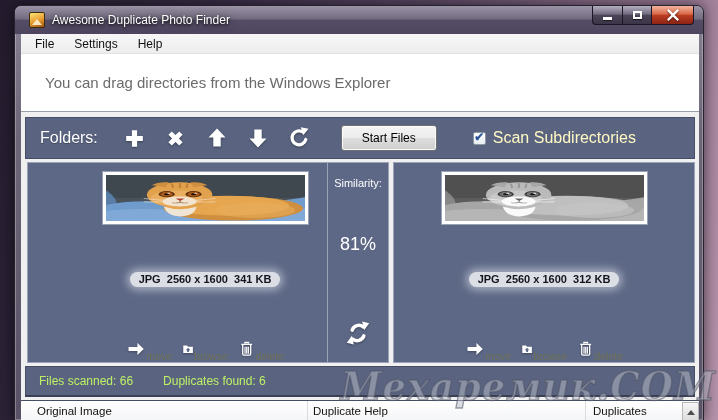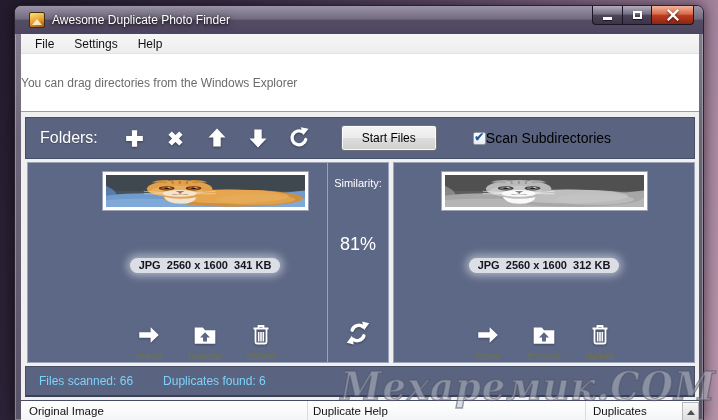--- a/index.html
+++ b/index.html
@@ -31,69 +31,69 @@
   .glyph-max { width:9px; height:8px; border:2px solid #fff; box-shadow:0 1px 1px rgba(0,0,0,.6); }
   .glyph-close { width:12px; height:12px; }
   .glyph-close svg { display:block; filter:drop-shadow(0 1px 1px rgba(0,0,0,.6)); }
 
   
   .client { position:absolute; left:6px; top:28px; width:678px; height:388px; background:#f0f0f0; overflow:hidden; }
   .menubar { height:20px; background:linear-gradient(#f7f7f7,#ededed); display:flex; align-items:center; padding-left:4px;
     border-bottom:1px solid #e2e2e2; }
   .menu-item { font-size:12px; color:#111; padding:2px 10px; }
   .drag-area { height:58px; background:#fff; border-bottom:1px solid #9aa0a8; display:flex; align-items:center; }
-  .drag-hint { color:#6b6b6b; font-size:12px; }
+  .drag-hint { color:#6b6b6b; font-size:15px; padding-left:24px; }
 
   
   .toolbar { position:absolute; left:4px; top:83px; width:670px; height:42px;
     background:#5a6480; border:1px solid #454e64; display:flex; align-items:center; padding-left:14px; }
   .folders-label { color:#fff; font-size:16px; margin-right:24px; text-shadow:0 1px 1px rgba(0,0,0,.3); }
   .tbtn { width:26px; height:26px; margin-right:15px; display:flex; align-items:center; justify-content:center; cursor:pointer; }
   .tbtn svg { filter:drop-shadow(0 1px 1px rgba(0,0,0,.35)); }
   .start-search { margin-left:14px; width:96px; height:26px; font-family:"Liberation Sans",sans-serif; font-size:12px; color:#000;
     border:1px solid #6f7074; border-radius:3px;
     background:linear-gradient(180deg,#f4f4f4 0%,#ececec 48%,#dddddd 52%,#cfcfcf 100%);
     box-shadow:inset 0 0 0 1px rgba(255,255,255,.8); }
   .chk-wrap { display:flex; align-items:center; margin-left:36px; }
   .checkbox { width:13px; height:13px; background:linear-gradient(#fdfdfd,#e9eef4); border:1px solid #8e99a4; border-radius:2px;
     display:flex; align-items:center; justify-content:center; }
   .checkbox .mark { display:none; color:#2b579a; font-size:12px; font-weight:bold; line-height:1; margin-top:-2px; }
   .checkbox.checked .mark { display:block; }
-  .chk-label { color:#000000; font-size:14px; }
+  .chk-label { color:#fef9c3; font-size:16px; margin-left:7px; }
 
   
   .panels { position:absolute; left:0; top:128px; width:678px; height:201px; }
   .panel { position:absolute; top:0; height:201px; background:#5d6886; border:1px solid #9aa3b8;
     display:flex; flex-direction:column; align-items:center;gap:42px; }
   .panel-original { left:6px;  width:356px; }
   .panel-similarity { left:306px; width:62px; text-align:center; }
   .panel-duplicate { left:372px; width:302px; }
   .img-frame { margin-top:9px; width:205px; height:124px; border:3px solid #fff; outline:1px solid #99a1b4;
     background:#49525b; overflow:hidden; cursor:pointer; }
   .cat-wrap { width:100%; height:100%; }
   .cat-wrap svg { display:block; width:100%; height:100%; }
   .panel-duplicate .cat-wrap { filter:grayscale(1) brightness(1.12) contrast(.96); }
   .info-pill { margin-top:6px; background:#dbdee5; border-radius:8px; padding:1px 9px 2px;
     font-size:11px; font-weight:bold; color:#14141f; white-space:pre;
     box-shadow:0 0 8px 3px rgba(238,241,247,.55); }
   .actions { margin-top:7px; display:flex; gap:10px; }
-  .action { display:flex; flex-direction:column; align-items:center; width:46px; cursor:pointer;font-style:italic; }
+  .action { display:flex; align-items:flex-end; width:46px; cursor:pointer; }
   .action svg { filter:drop-shadow(0 1px 1px rgba(0,0,0,.3)); }
   .action-label { margin-top:2px; font-size:10.5px; color:#6e7156; }
 
   .sim-label { margin-top:14px; color:#fff; font-size:11px; }
   .sim-value { margin-top:3px; color:#fff; font-size:18px; }
   .swap-btn { margin-top:22px; align-self:center; cursor:pointer; width:28px; height:28px; }
   .swap-btn svg { filter:drop-shadow(0 1px 1px rgba(0,0,0,.35)); }
 
   
   .statusbar { position:absolute; left:4px; top:332px; width:670px; height:31px;
     background:#5a6480; border:1px solid #454e64; border-bottom:2px solid #3a4154;
     display:flex; align-items:center; padding-left:13px; }
-  .status-item { color:#7dd3fc; font-size:12px; margin-right:30px; }
+  .status-item { color:#bef264; font-size:12px; margin-right:30px; }
 
   
   .table-area { position:absolute; left:0; top:366px; width:678px; height:22px;
     border-top:1px solid #474e63; background:linear-gradient(#ffffff,#f3f4f6); }
   .col-header { position:absolute; top:4px; font-size:11.5px; color:#111; }
   .col-sep { position:absolute; top:0; width:1px; height:22px; background:#dcdcdf; }
   .scroll-up { position:absolute; right:0; top:1px; width:17px; height:20px; border:1px solid #b7b7ba;
     background:linear-gradient(#f6f6f6,#dcdcdc); display:flex; align-items:center; justify-content:center; }
   .scroll-up .tri { width:0; height:0; border-left:4px solid transparent; border-right:4px solid transparent;
     border-bottom:5px solid #4f4f52; }
@@ -294,21 +294,21 @@
         </div>
 
       </div>
 
       <div class="statusbar">
         <span class="status-item">Files scanned: 66</span>
         <span class="status-item">Duplicates found: 6</span>
       </div>
 
       <div class="table-area">
-        <span class="col-header" style="left:8px">Original Image</span>
+        <span class="col-header" style="left:16px">Original Image</span>
         <span class="col-header" style="left:292px">Duplicate Help</span>
         <span class="col-header" style="left:572px">Duplicates</span>
         <span class="col-sep" style="left:286px"></span>
         <span class="col-sep" style="left:564px"></span>
         <div class="scroll-up">
             <span class="tri"></span>
           </div>
       </div>
 
     </div>

